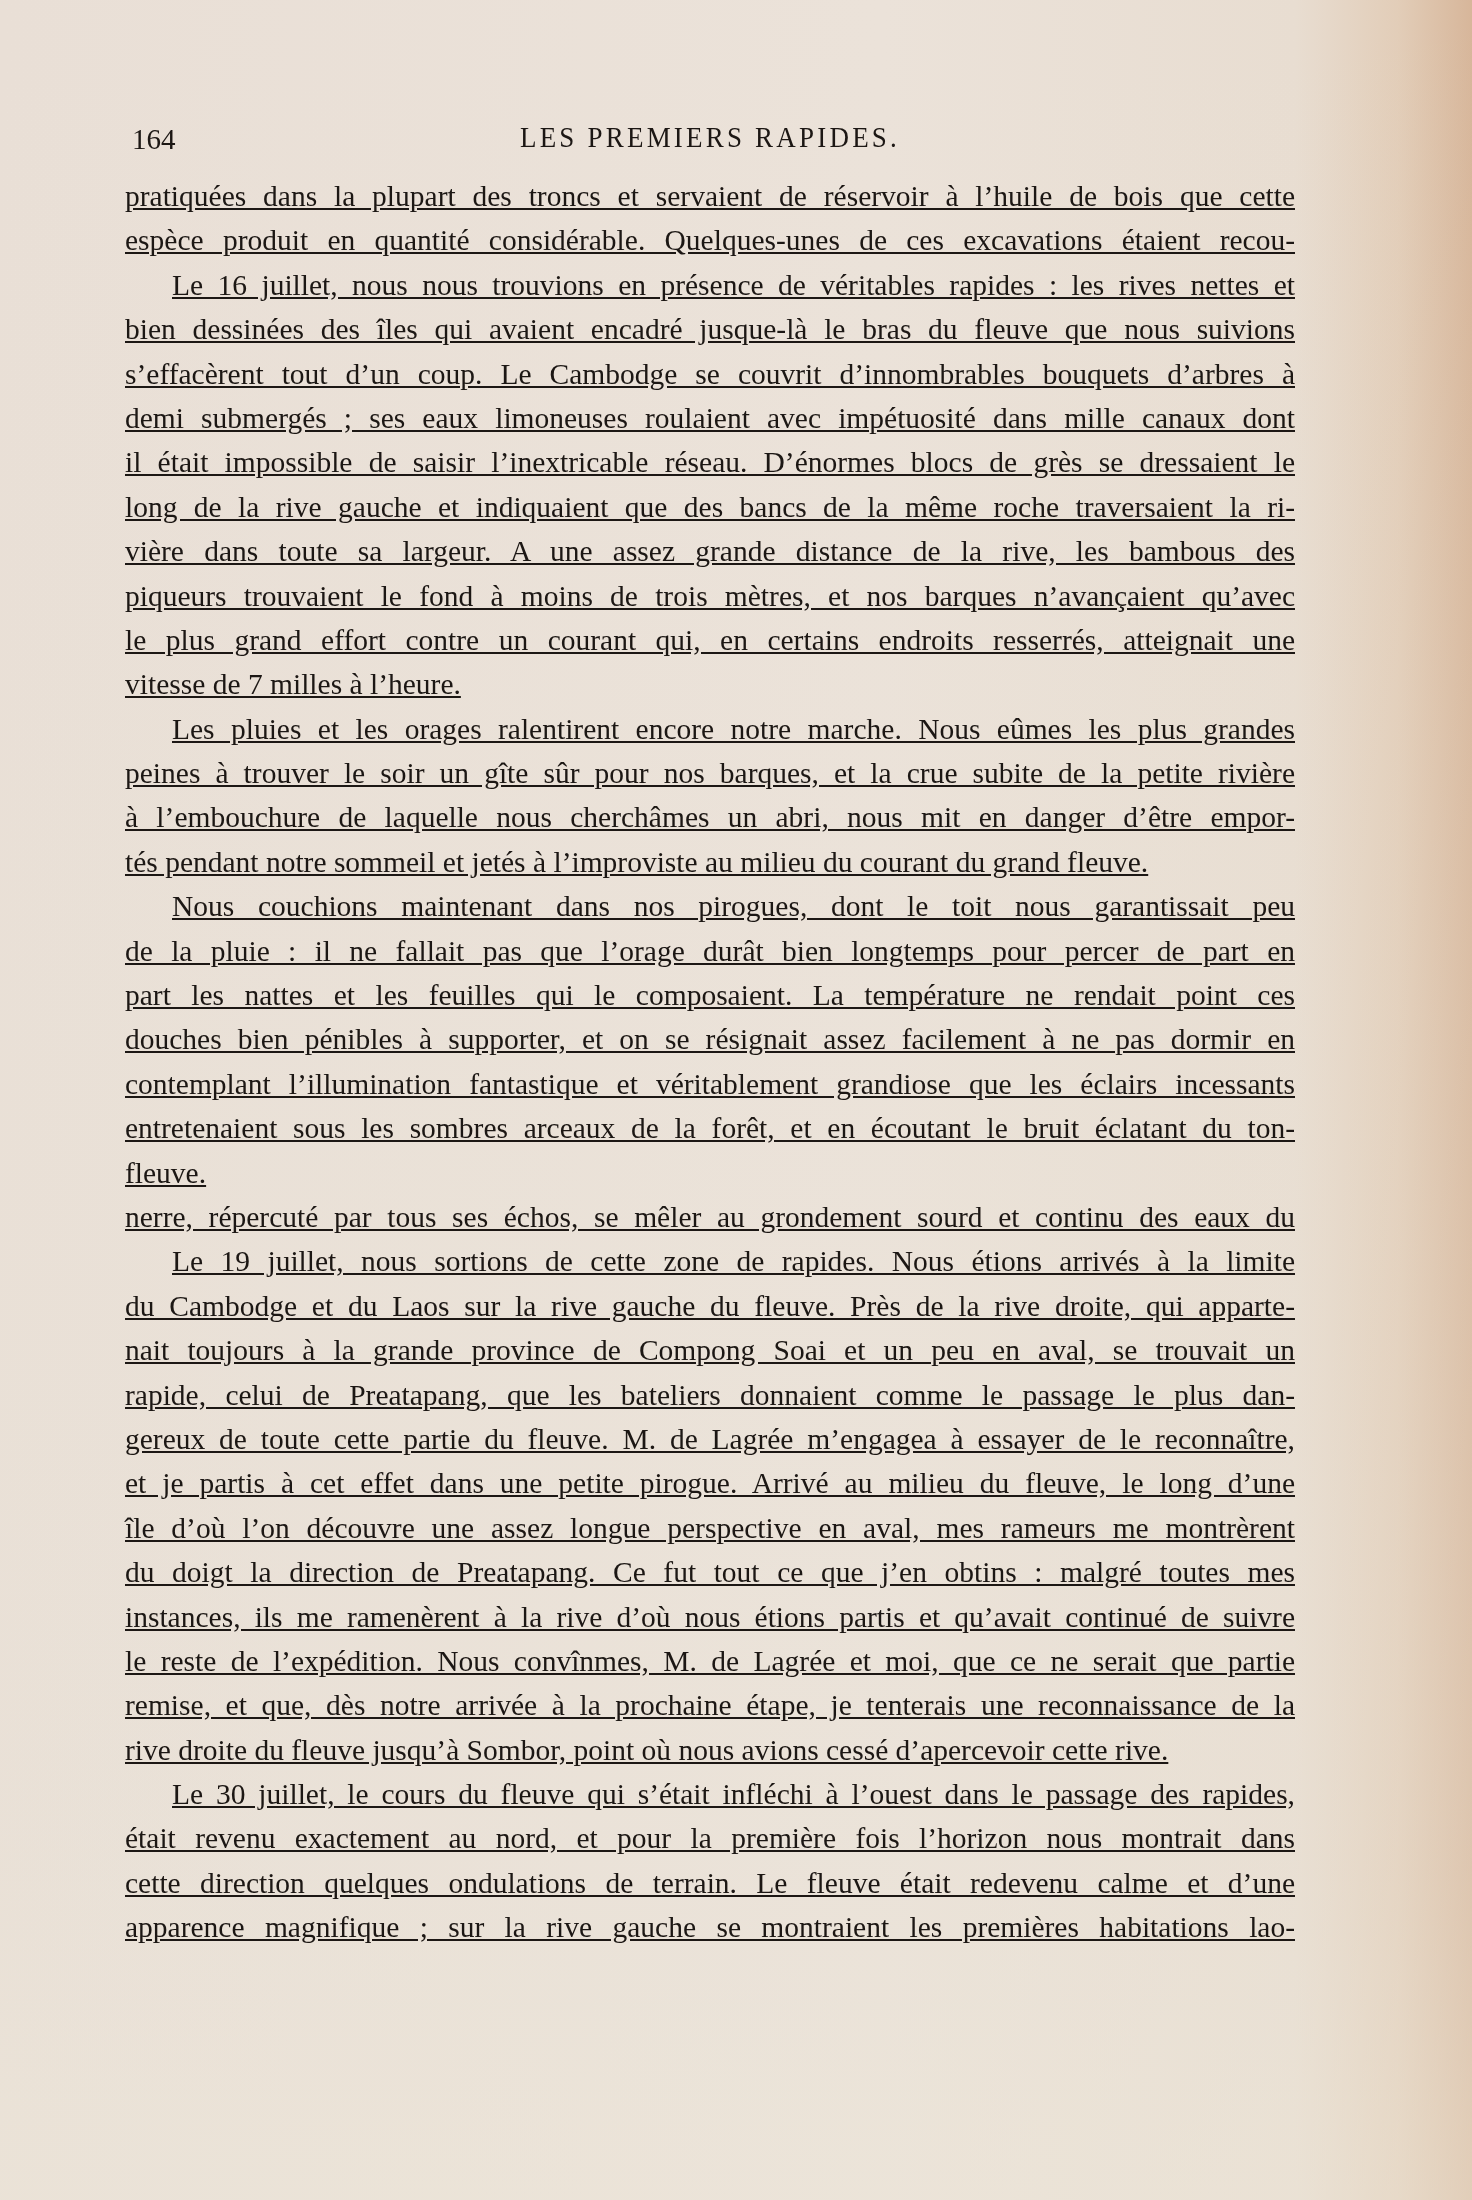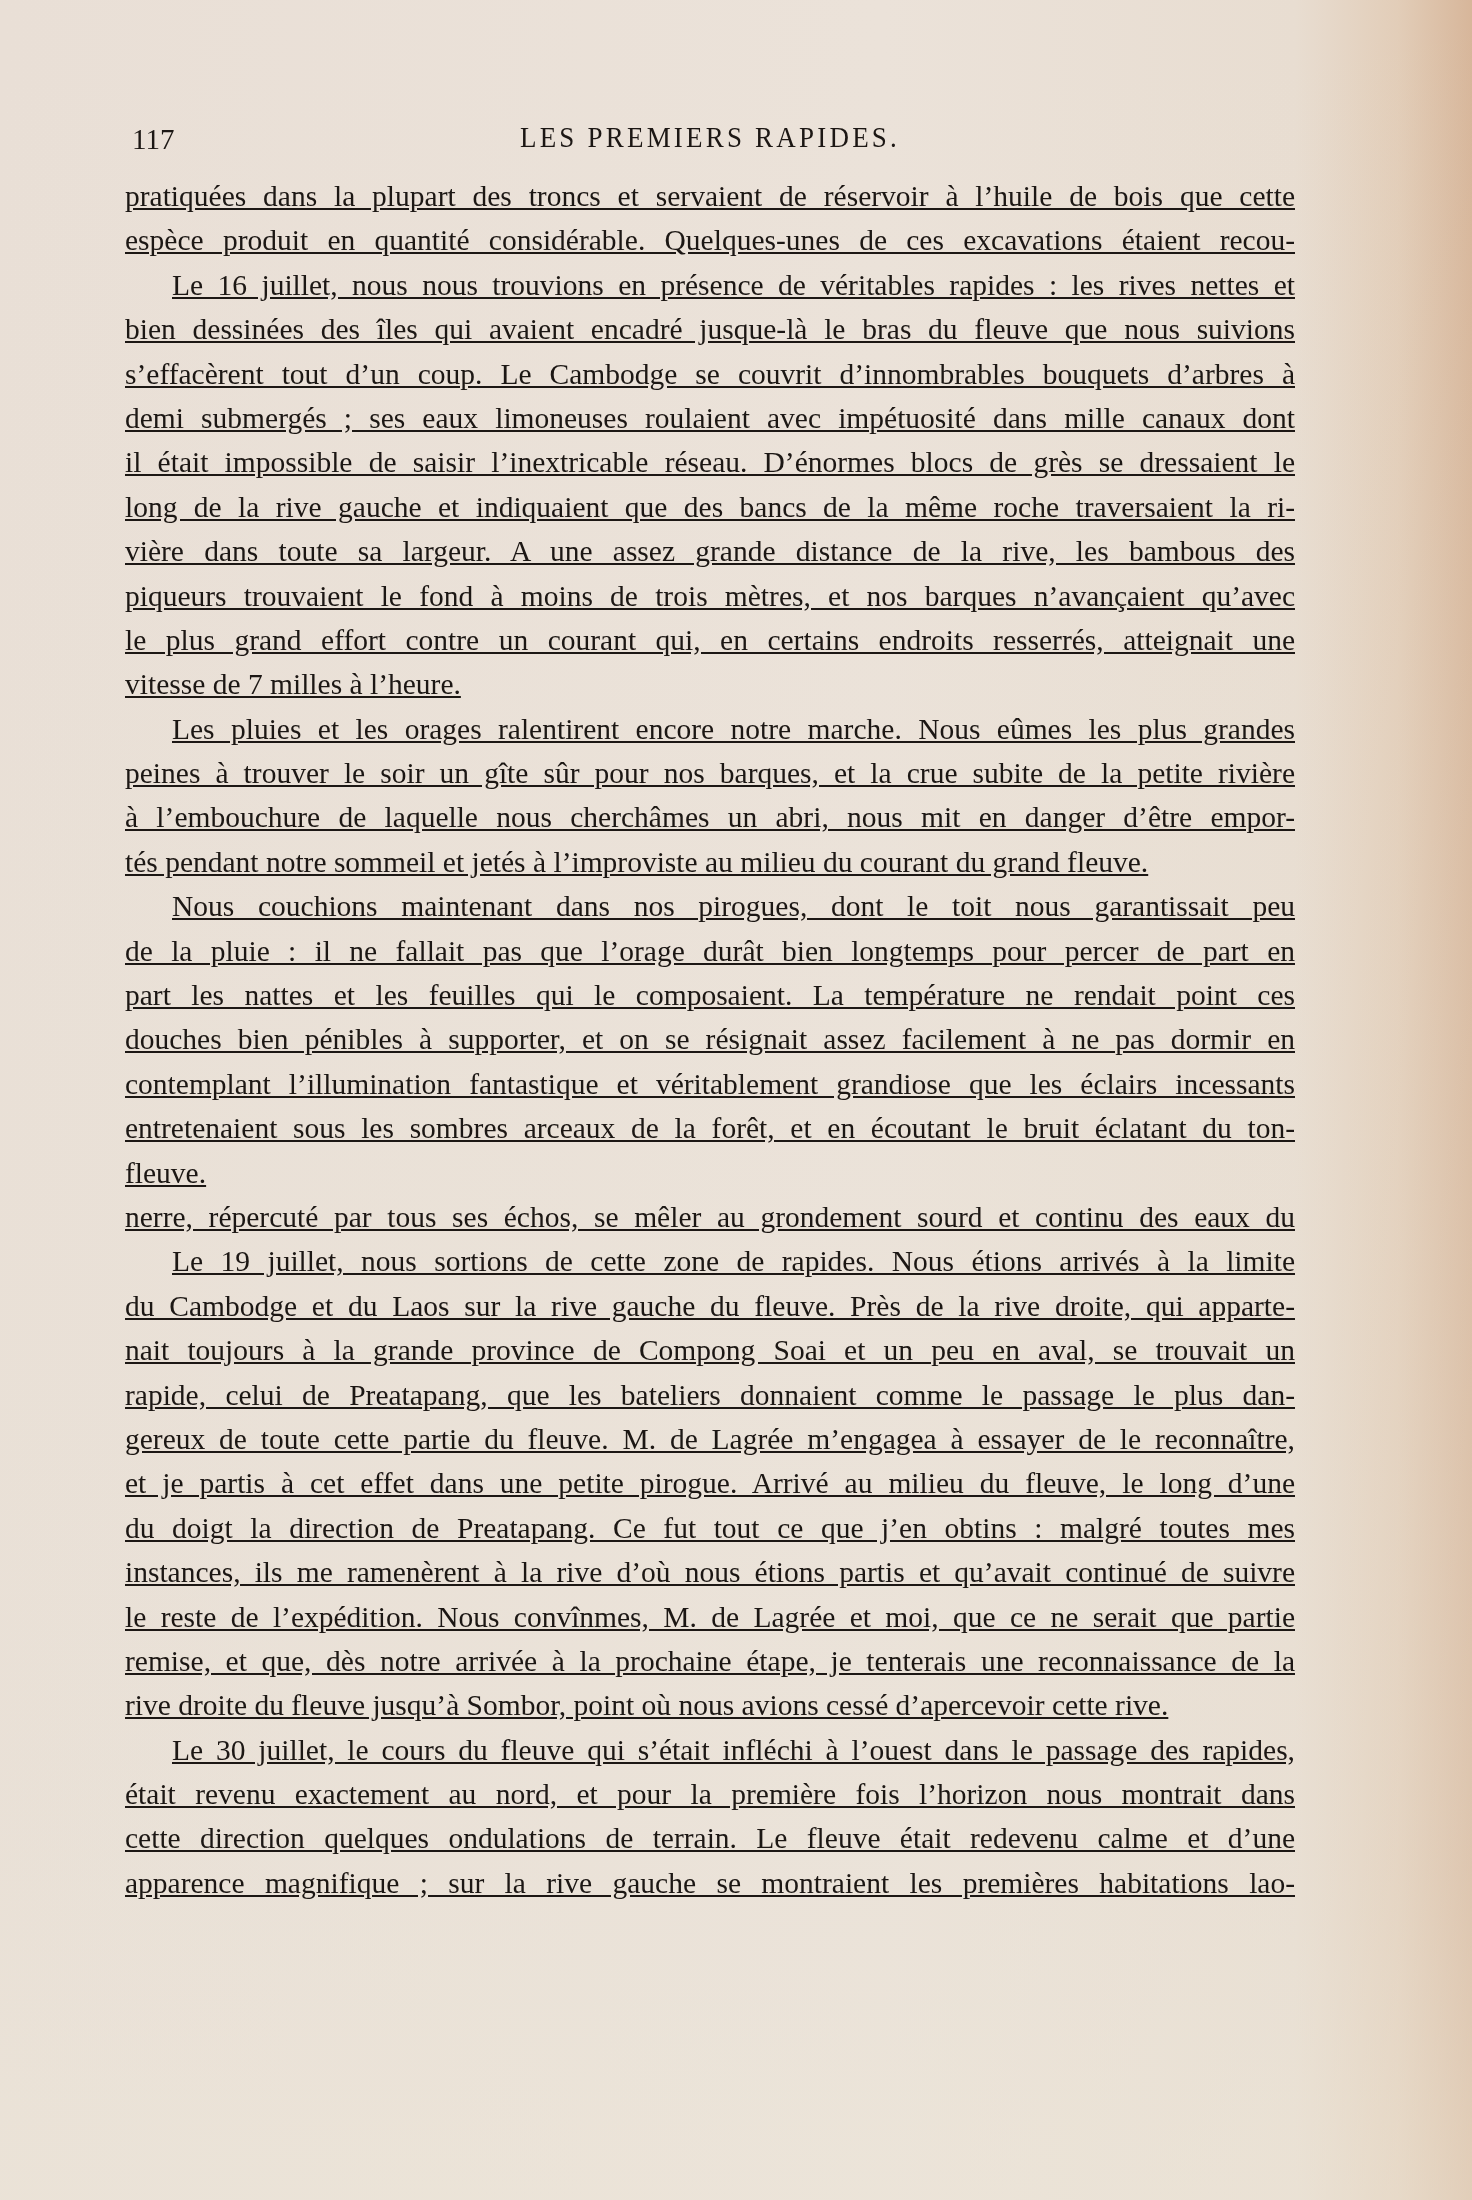--- a/index.html
+++ b/index.html
@@ -68,21 +68,21 @@
     }
     .body-text .line.last { text-align-last: left; }
     .body-text .line.first-indent { padding-left: 47px; }
   </style>
 </head>
 <body>
 
 <div class="page-tint"></div>
 
 <header class="running-head">
-  <span class="page-number">117</span>
+  <span class="page-number">164</span>
   <div class="running-title">LES PREMIERS RAPIDES.</div>
 </header>
 
 <main class="body-text" id="body-text">
     <p class="continued" style="text-indent: 0px;">
       <span class="line">pratiquées dans la plupart des troncs et servaient de réservoir à l’huile de bois que cette</span>
       <span class="line">espèce produit en quantité considérable. Quelques-unes de ces excavations étaient recou-</span>
     </p>
     <p style="text-indent: 0px;">
       <span class="line first-indent">Le 16 juillet, nous nous trouvions en présence de véritables rapides : les rives nettes et</span>
@@ -112,20 +112,21 @@
       <span class="line last">fleuve.</span>
       <span class="line">nerre, répercuté par tous ses échos, se mêler au grondement sourd et continu des eaux du</span>
     </p>
     <p style="text-indent: 0px;">
       <span class="line first-indent">Le 19 juillet, nous sortions de cette zone de rapides. Nous étions arrivés à la limite</span>
       <span class="line">du Cambodge et du Laos sur la rive gauche du fleuve. Près de la rive droite, qui apparte-</span>
       <span class="line">nait toujours à la grande province de Compong Soai et un peu en aval, se trouvait un</span>
       <span class="line">rapide, celui de Preatapang, que les bateliers donnaient comme le passage le plus dan-</span>
       <span class="line">gereux de toute cette partie du fleuve. M. de Lagrée m’engagea à essayer de le reconnaître,</span>
       <span class="line">et je partis à cet effet dans une petite pirogue. Arrivé au milieu du fleuve, le long d’une</span>
+      <span class="line">île d’où l’on découvre une assez longue perspective en aval, mes rameurs me montrèrent</span>
       <span class="line">du doigt la direction de Preatapang. Ce fut tout ce que j’en obtins : malgré toutes mes</span>
       <span class="line">instances, ils me ramenèrent à la rive d’où nous étions partis et qu’avait continué de suivre</span>
       <span class="line">le reste de l’expédition. Nous convînmes, M. de Lagrée et moi, que ce ne serait que partie</span>
       <span class="line">remise, et que, dès notre arrivée à la prochaine étape, je tenterais une reconnaissance de la</span>
       <span class="line last">rive droite du fleuve jusqu’à Sombor, point où nous avions cessé d’apercevoir cette rive.</span>
     </p>
     <p style="text-indent: 0px;">
       <span class="line first-indent">Le 30 juillet, le cours du fleuve qui s’était infléchi à l’ouest dans le passage des rapides,</span>
       <span class="line">était revenu exactement au nord, et pour la première fois l’horizon nous montrait dans</span>
       <span class="line">cette direction quelques ondulations de terrain. Le fleuve était redevenu calme et d’une</span>

